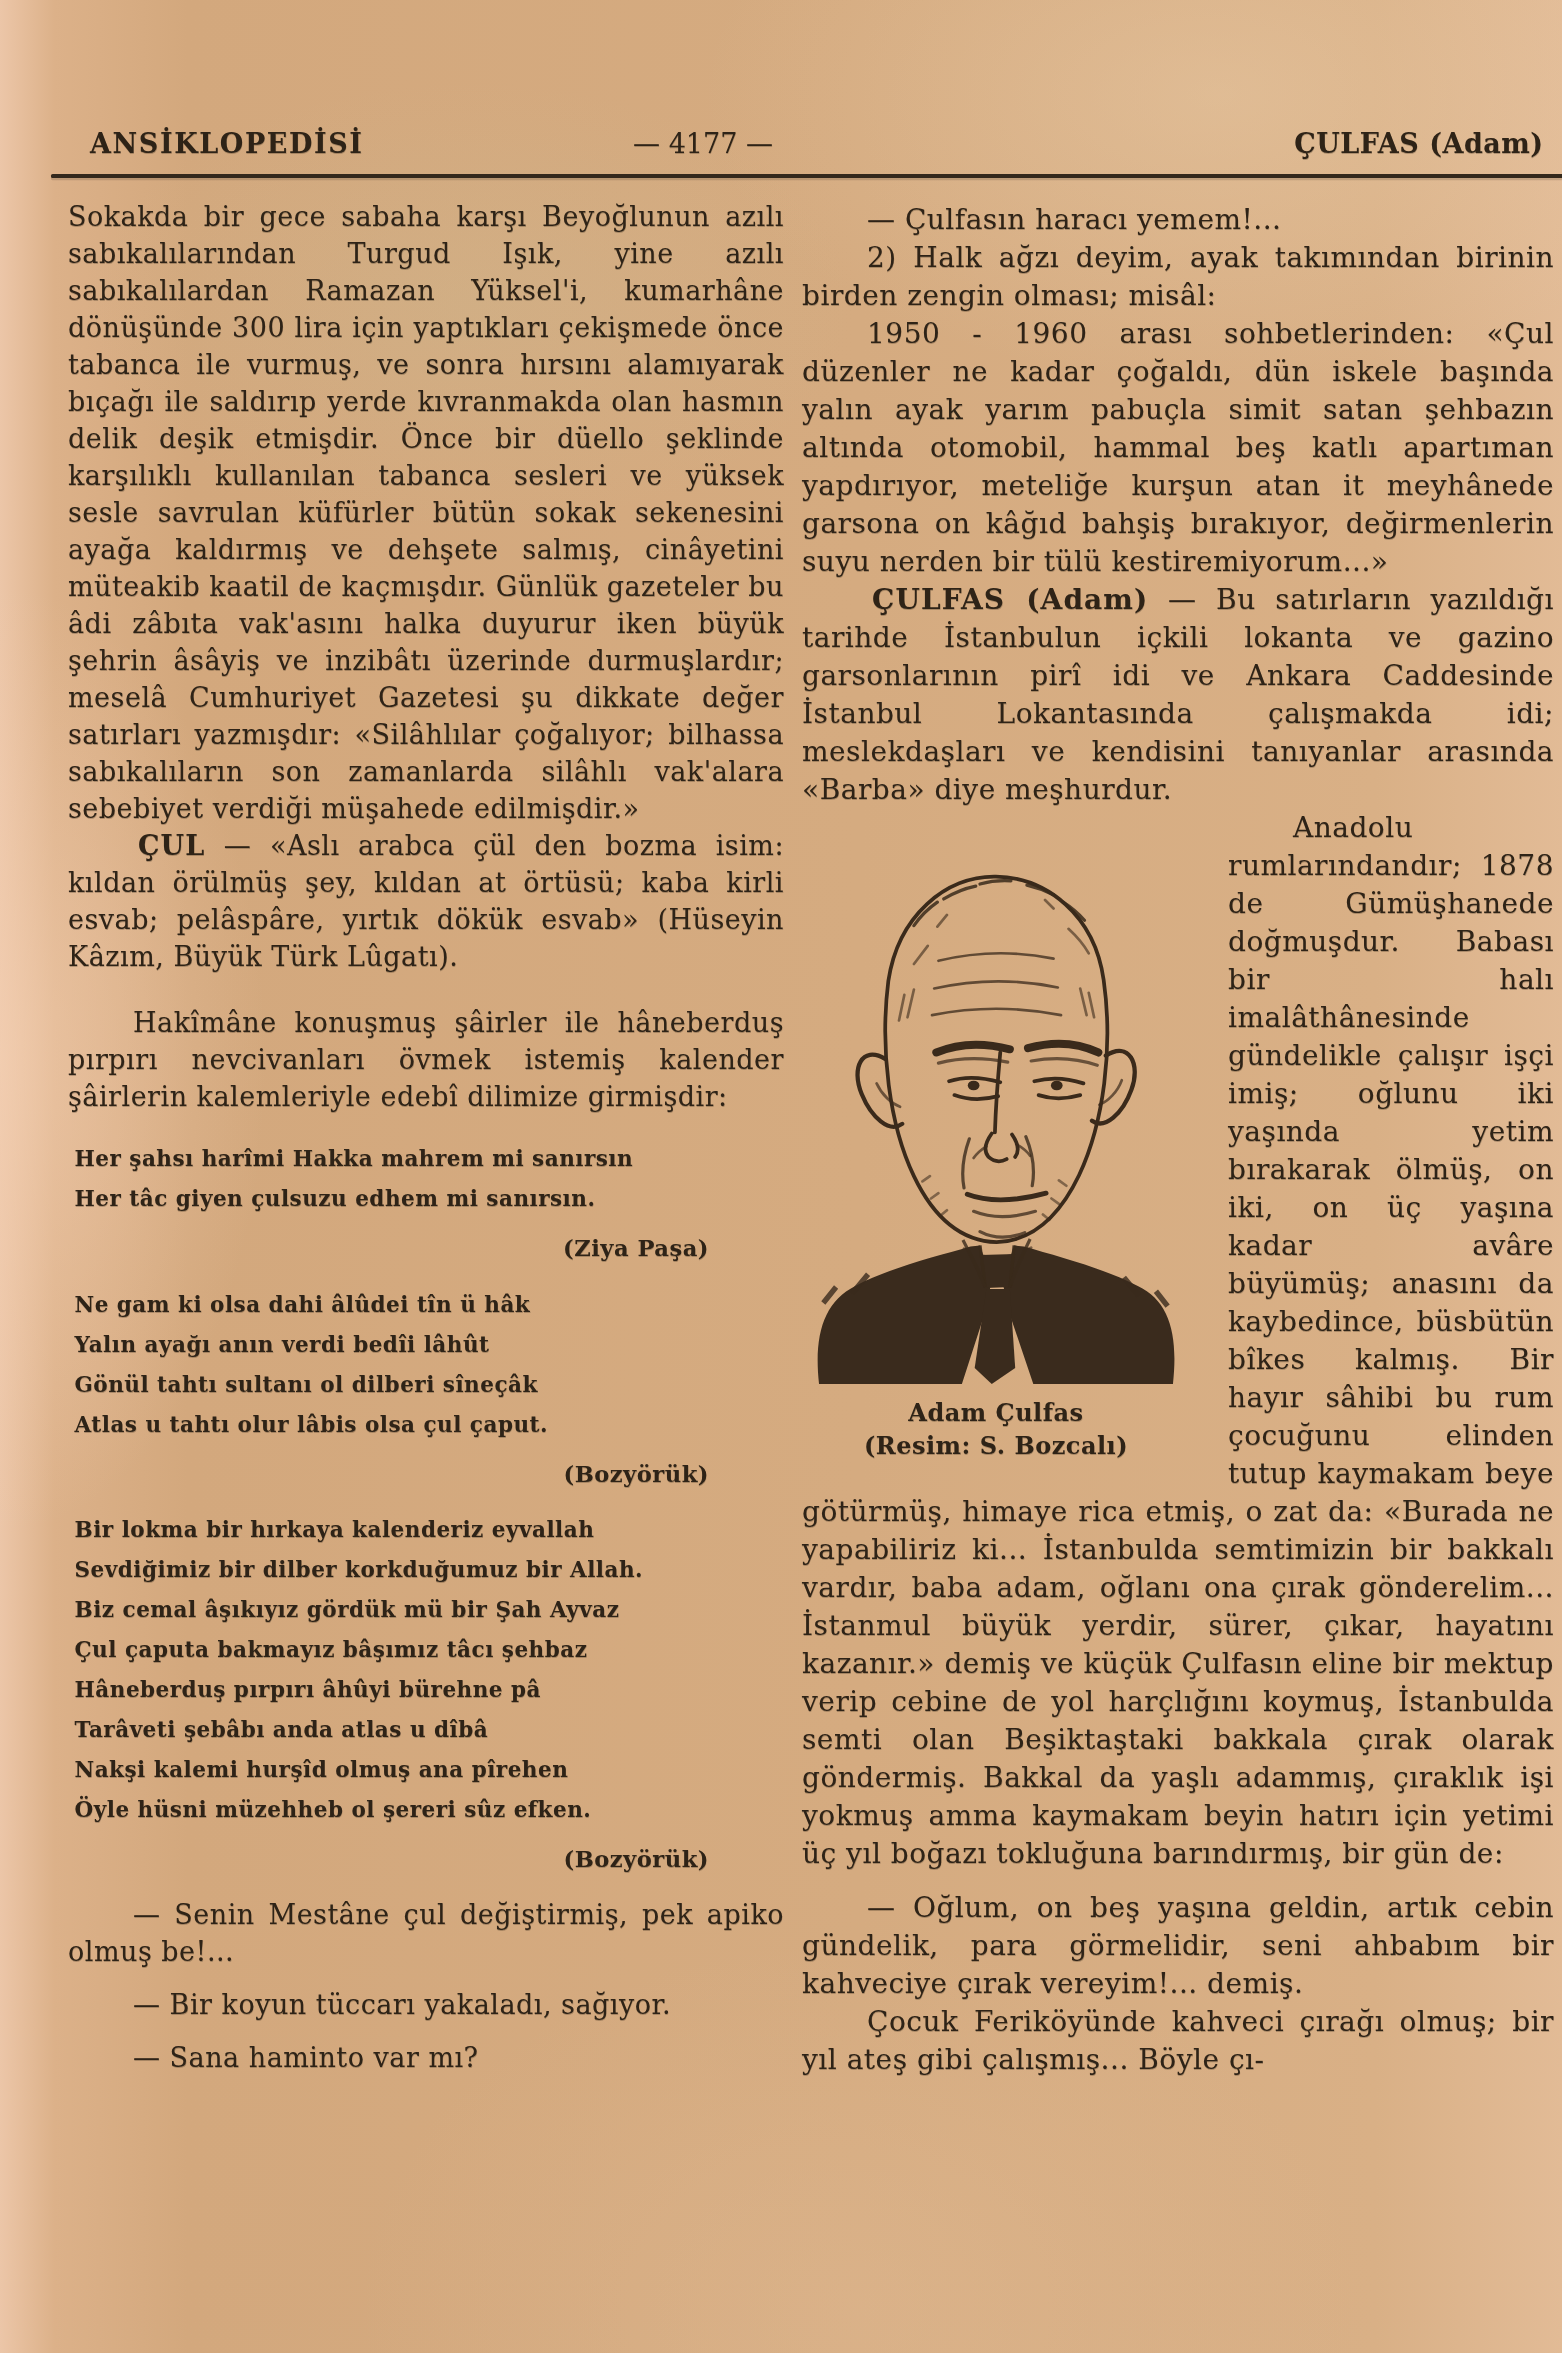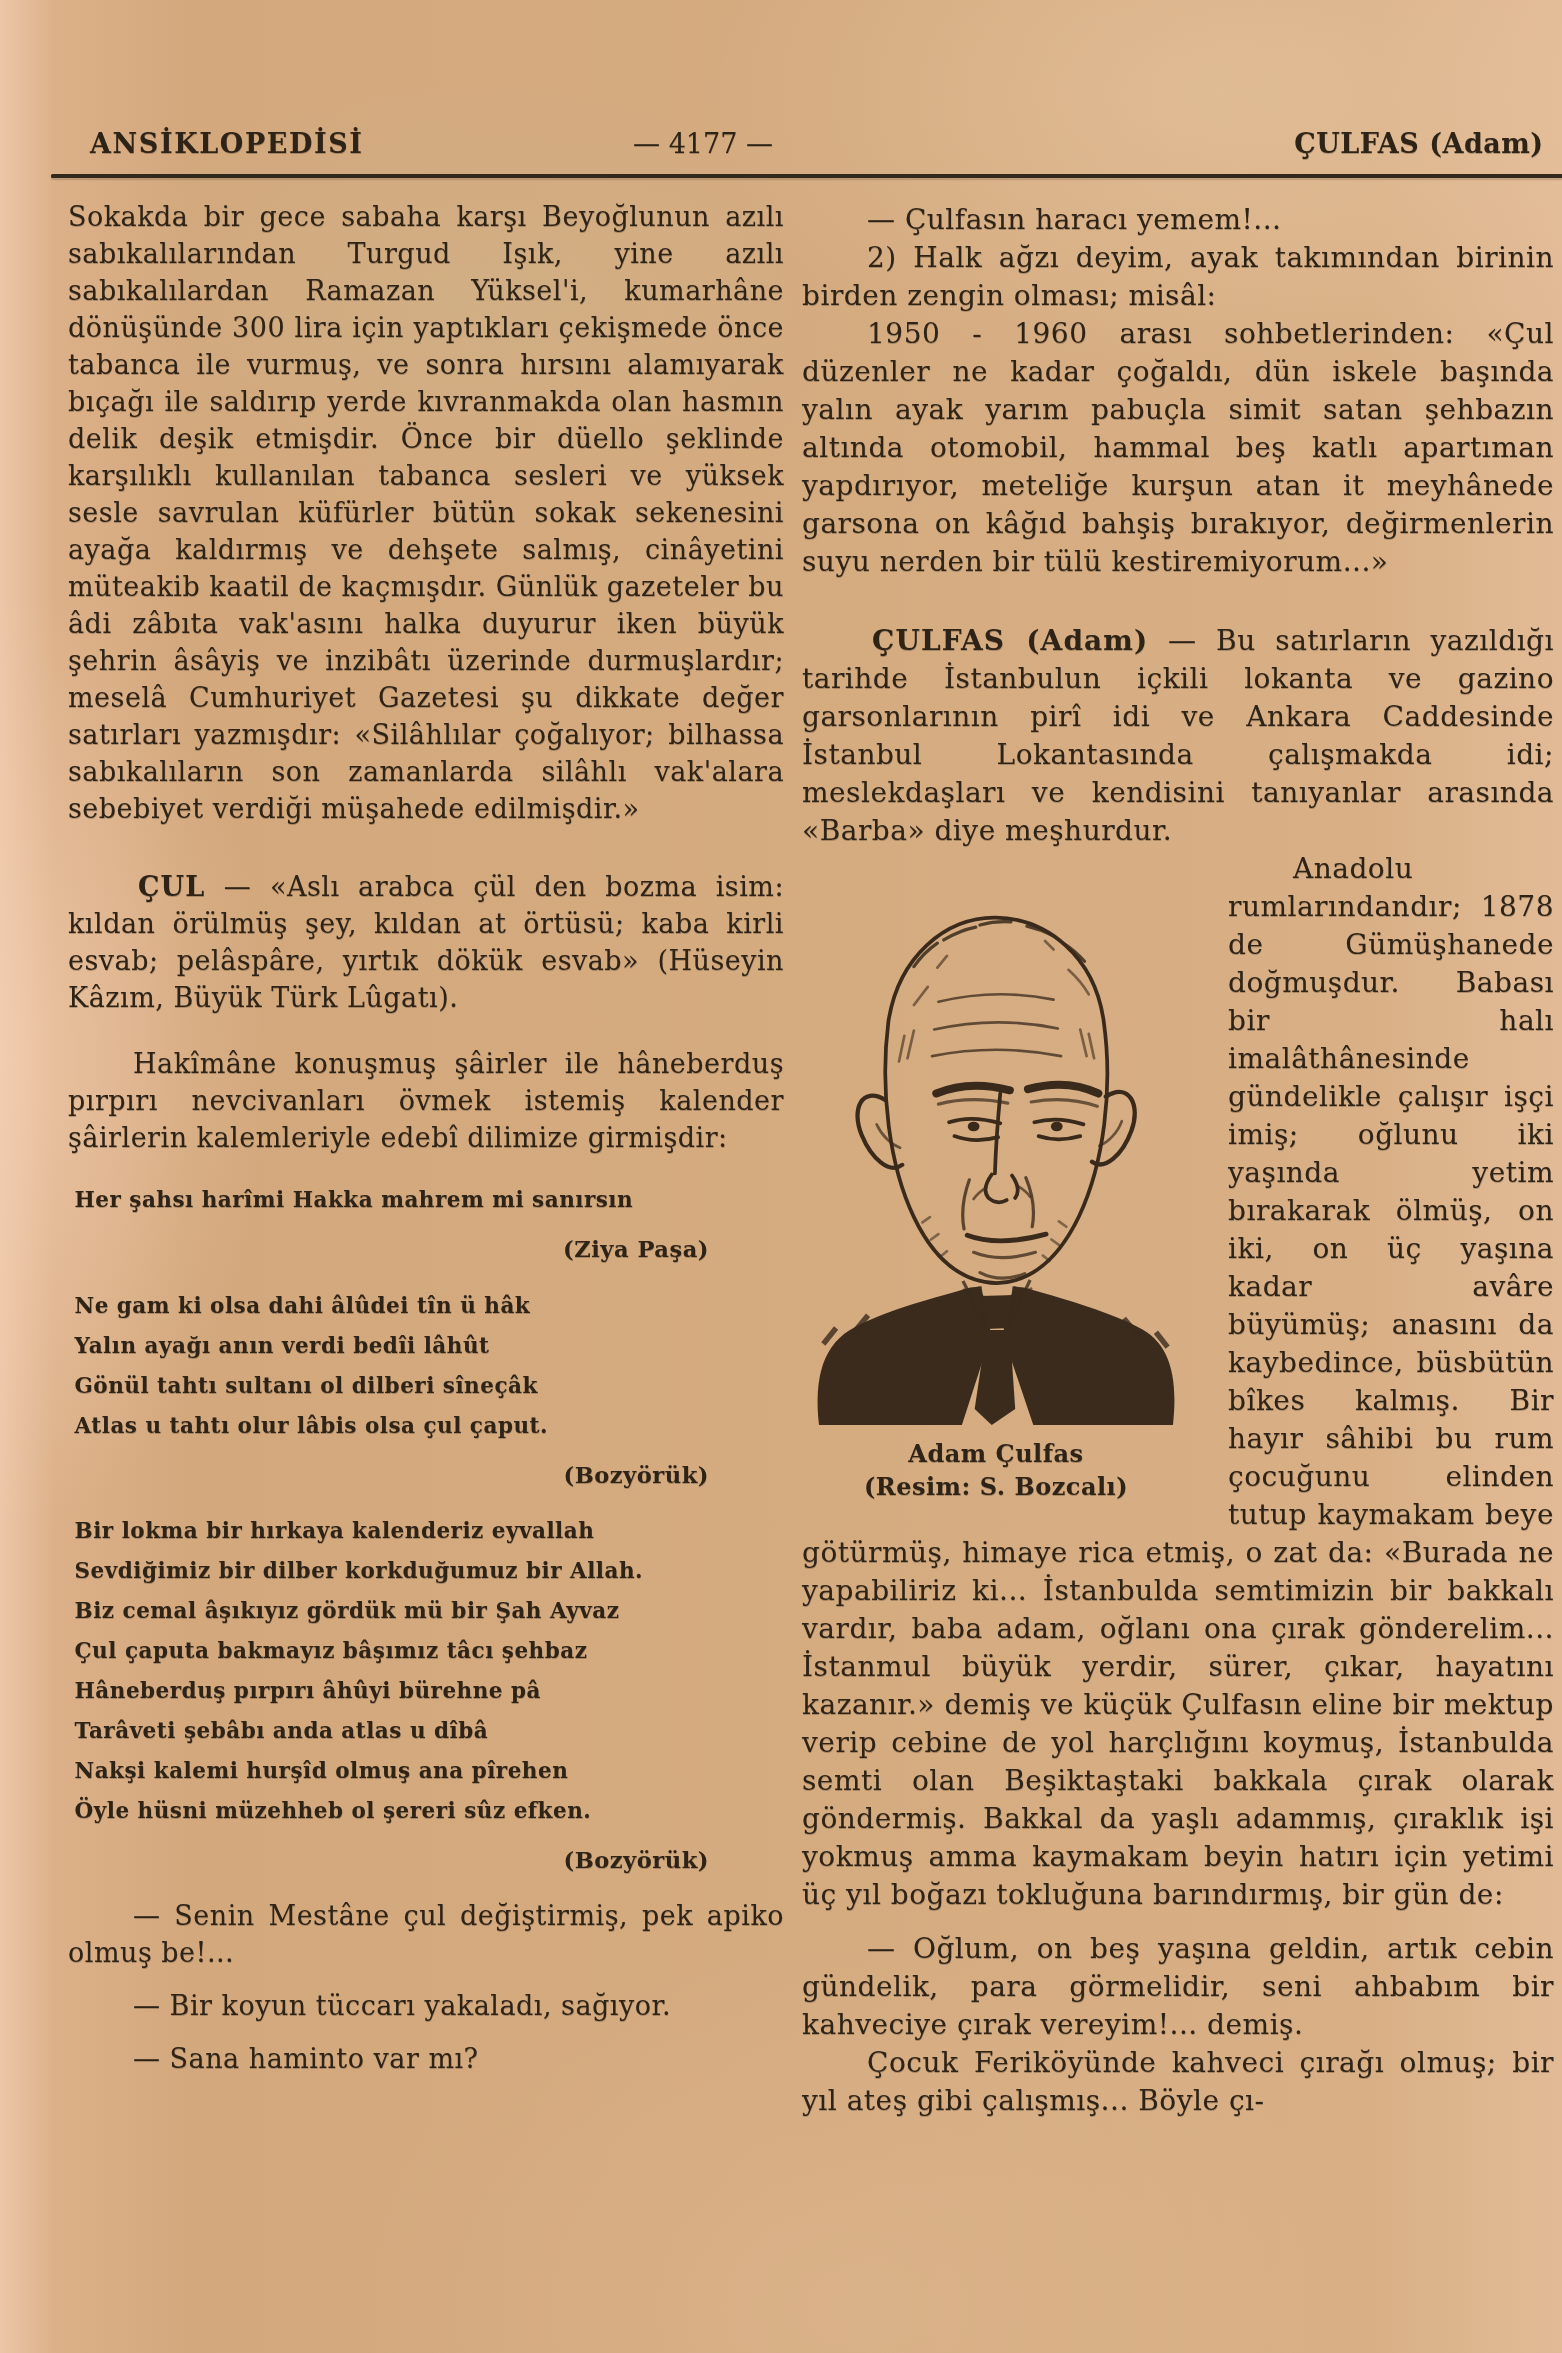--- a/index.html
+++ b/index.html
@@ -27,21 +27,21 @@
           box-shadow: 0 2.2px 0 rgba(51,40,28,0.18); border-radius:1.6px; }
 
   
   .col { position:absolute; top:198px; }
   #col-left  { left:68px;  width:716px; font-size:27px; line-height:37px; letter-spacing:0.5px; }
   #col-right { left:802px; width:752px; font-size:28px; line-height:38px; letter-spacing:0.5px; }
 
   .block { margin:0; text-align:justify; }
   .indent { text-indent:65px; }
   .mt { margin-top:29px; }
-  .entry { margin-top:41px; text-indent:70px; }
+  .entry { text-indent:70px; }
   .lead { font-weight:bold; letter-spacing:1.1px; }
   .verse { font-weight:bold; font-size:21.5px; line-height:40px; text-align:left; padding-left:6.5px; }
   .verse-start { margin-top:24px; }
   .attrib { font-weight:bold; font-size:22.6px; line-height:30px; text-align:right;
             padding-right:75px; margin:14px 0 21.5px; }
   .dialog { text-indent:65px; margin-top:16px; }
   .first { margin-top:3.2px; }
 
   
   figure.portrait { float:left; width:402px; margin:26px 24px 5.4px 0; padding:0; }
@@ -61,20 +61,21 @@
     <span class="h-right">ÇULFAS (Adam)</span>
   </div>
   <div class="rule"></div>
 
   <div class="col" id="col-left">
     <div>
         <p class="block para"><span>Sokakda bir gece sabaha karşı Beyoğlunun azılı sabıkalılarından Turgud Işık, yine azılı sabıkalılardan Ramazan Yüksel'i, kumarhâne dönüşünde 300 lira için yaptıkları çekişmede önce tabanca ile vurmuş, ve sonra hırsını alamıyarak bıçağı ile saldırıp yerde kıvranmakda olan hasmın delik deşik etmişdir. Önce bir düello şeklinde karşılıklı kullanılan tabanca sesleri ve yüksek sesle savrulan küfürler bütün sokak sekenesini ayağa kaldırmış ve dehşete salmış, cinâyetini müteakib kaatil de kaçmışdır. Günlük gazeteler bu âdi zâbıta vak'asını halka duyurur iken büyük şehrin âsâyiş ve inzibâtı üzerinde durmuşlardır; meselâ Cumhuriyet Gazetesi şu dikkate değer satırları yazmışdır: «Silâhlılar çoğalıyor; bilhassa sabıkalıların son zamanlarda silâhlı vak'alara sebebiyet verdiği müşahede edilmişdir.»</span></p>
         <p class="block entry"><b class="lead">ÇUL</b><span> — «Aslı arabca çül den bozma isim: kıldan örülmüş şey, kıldan at örtüsü; kaba kirli esvab; pelâspâre, yırtık dökük esvab» (Hüseyin Kâzım, Büyük Türk Lûgatı).</span></p>
         <p class="block para indent mt"><span>Hakîmâne konuşmuş şâirler ile hâneberduş pırpırı nevcivanları övmek istemiş kalender şâirlerin kalemleriyle edebî dilimize girmişdir:</span></p>
         <p class="block verse verse-start"><span>Her şahsı harîmi Hakka mahrem mi sanırsın</span></p>
+        <p class="block verse"><span>Her tâc giyen çulsuzu edhem mi sanırsın.</span></p>
         <p class="block attrib"><span>(Ziya Paşa)</span></p>
         <p class="block verse"><span>Ne gam ki olsa dahi âlûdei tîn ü hâk</span></p>
         <p class="block verse"><span>Yalın ayağı anın verdi bedîi lâhût</span></p>
         <p class="block verse"><span>Gönül tahtı sultanı ol dilberi sîneçâk</span></p>
         <p class="block verse"><span>Atlas u tahtı olur lâbis olsa çul çaput.</span></p>
         <p class="block attrib"><span>(Bozyörük)</span></p>
         <p class="block verse"><span>Bir lokma bir hırkaya kalenderiz eyvallah</span></p>
         <p class="block verse"><span>Sevdiğimiz bir dilber korkduğumuz bir Allah.</span></p>
         <p class="block verse"><span>Biz cemal âşıkıyız gördük mü bir Şah Ayvaz</span></p>
         <p class="block verse"><span>Çul çaputa bakmayız bâşımız tâcı şehbaz</span></p>

